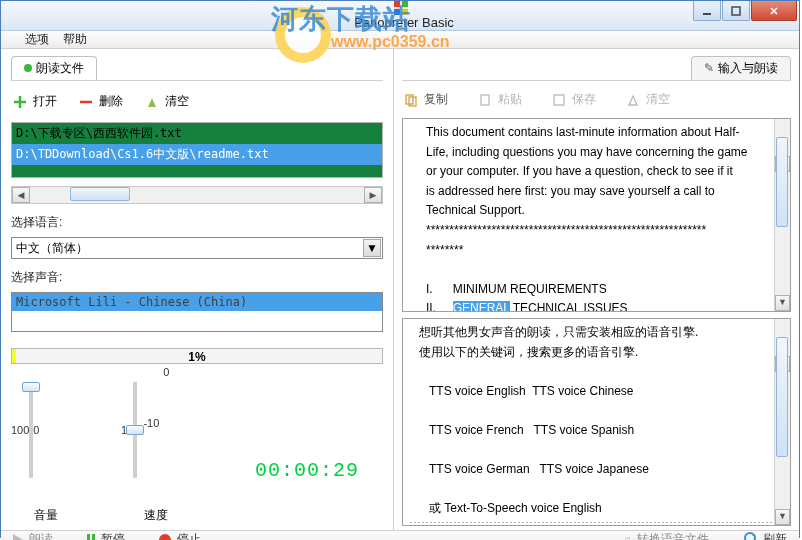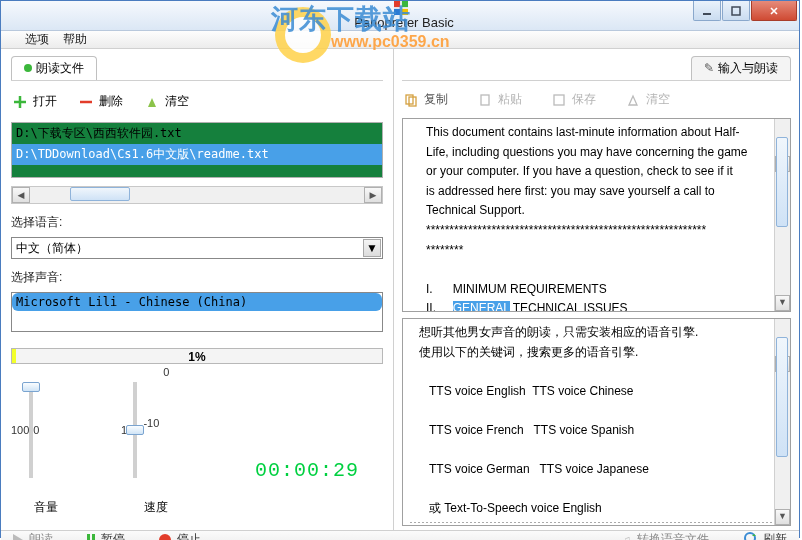--- a/index.html
+++ b/index.html
@@ -47,34 +47,34 @@
 .hscroll .arrow { width: 18px; height: 16px; background: linear-gradient(#f8f8f8,#e0e0e0); border: 1px solid #b0b0b0; display:flex; align-items:center; justify-content:center; font-size:9px; color:#555; }
 .hscroll .track { flex: 1; height: 16px; position: relative; }
 .hscroll .thumb { position: absolute; left: 40px; width: 60px; height: 14px; top: 0; background: linear-gradient(#f0f6fc,#cfe2f6); border: 1px solid #8fb3da; border-radius: 2px; }
 
 .label { margin-top: 4px; color: #222; }
 .combo { height: 22px; border: 1px solid #888; background: #fff; display: flex; align-items: center; padding: 0 4px; position: relative; }
 .combo .arrowbtn { position: absolute; right: 1px; top: 1px; width: 18px; height: 18px; background: linear-gradient(#f4f4f4,#dcdcdc); border: 1px solid #a8a8a8; display:flex; align-items:center; justify-content:center; }
 
 .voicebox { border: 1px solid #888; height: 40px; background: #fff; }
 .voicebox .row { padding: 2px 4px; font-family: SimSun, monospace; }
-.voicebox .row.sel { background: #48a0e8; color: #000000; border-radius: 6px; }
+.voicebox .row.sel { background: #48a0e8; color: #404040; }
 
 .progress-wrap { margin-top: 10px; }
 .progress { height: 16px; border: 1px solid #b8b8b8; background: #f4f4f4; position: relative; }
 .progress .fill { position: absolute; left: 0; top: 0; height: 100%; width: 1%; background: #f2ff2a; }
 .progress .pct { position: absolute; width: 100%; text-align: center; font-weight: bold; top: 1px; }
 
 .sliders { display: flex; gap: 40px; margin-top: 8px; align-items: flex-start; }
 .slider-col { display: flex; flex-direction: row; align-items: center; width: 70px; }
 .slider-track { width: 4px; height: 96px; background: #d0d0d0; position: relative; margin: 4px 0; }
 .slider-thumb { position: absolute; left: -7px; width: 18px; height: 10px; background: linear-gradient(#fafdff,#d0e4f6); border: 1px solid #7aa4d0; border-radius: 2px; }
 .scale-top, .scale-mid, .scale-bot { font-size: 11px; color: #333; }
 .timer { margin-left: auto; align-self: flex-end; font-family: "Courier New", monospace; font-size: 20px; color: #00d040; letter-spacing: 1px; padding-right: 24px; }
-.labels-row { display: flex; gap: 40px; margin-top: 11px; }
+.labels-row { display: flex; gap: 40px; margin-top: 19px; }
 .labels-row span { width: 70px; text-align: center; }
 
 .right-pane { flex: 1; display: flex; flex-direction: column; padding: 6px 8px 4px 8px; gap: 6px; background: #fff; position: relative; }
 .right-toolbar { display: flex; align-items: center; gap: 30px; padding: 4px 2px; color: #888; }
 .right-toolbar .tbtn span:last-child { color: #555; }
 .right-toolbar .lite span:last-child { color: #b4b4b4; }
 
 .textbox { border: 1px solid #a0a0a0; background: #fff; font-family: "Courier New", SimSun, monospace; font-size: 12px; line-height: 1.55; padding: 4px 6px; overflow: hidden; position: relative; white-space: pre-wrap; }
 .textbox.top { height: 194px; padding-left: 23px; }
 .textbox.bot { height: 208px; }

